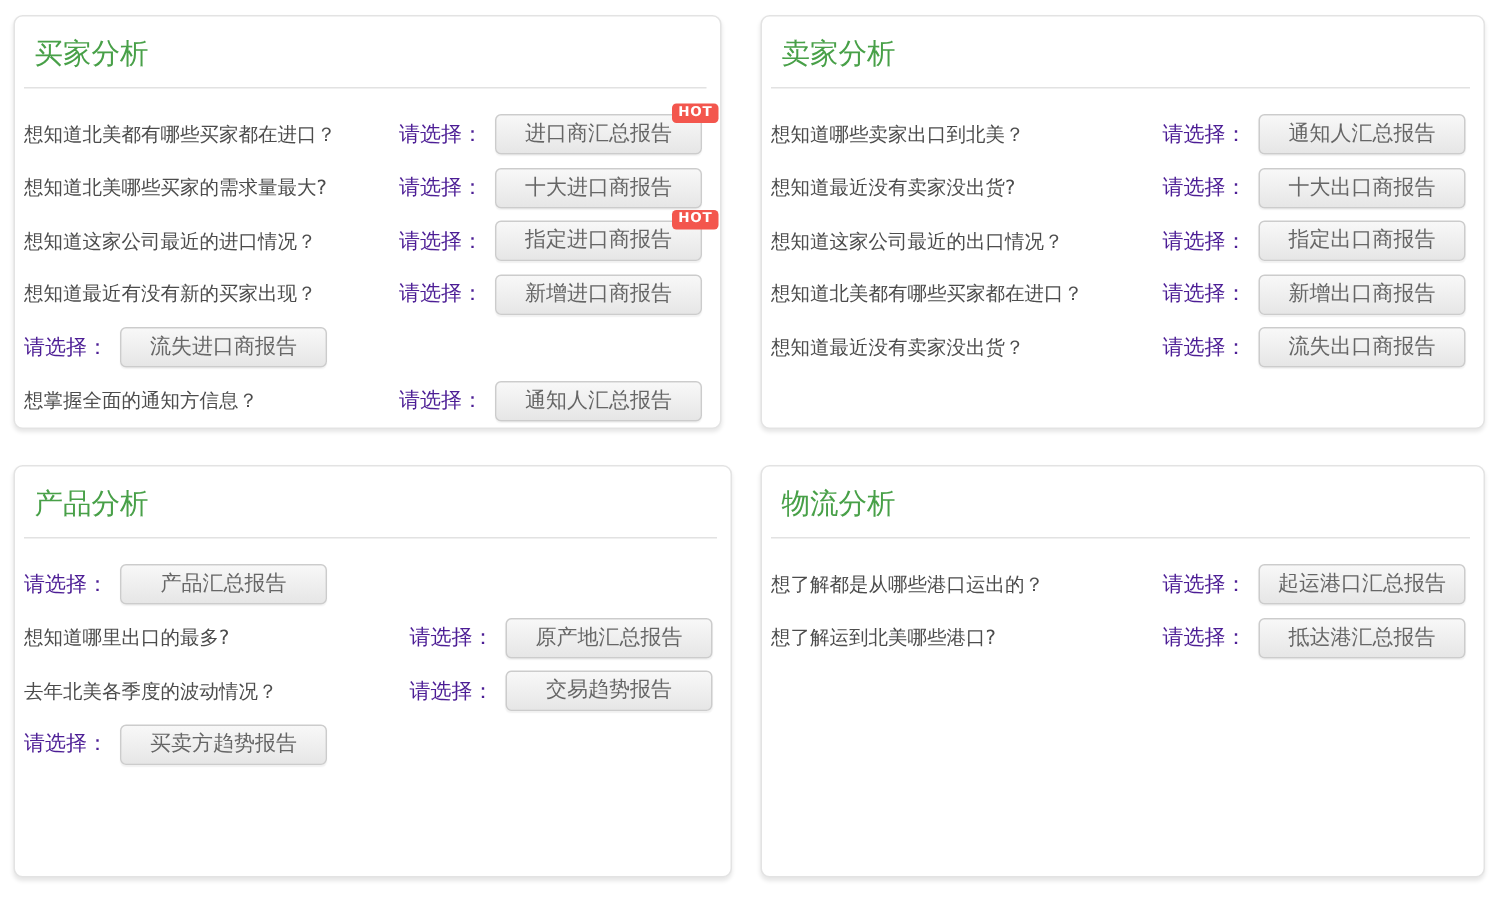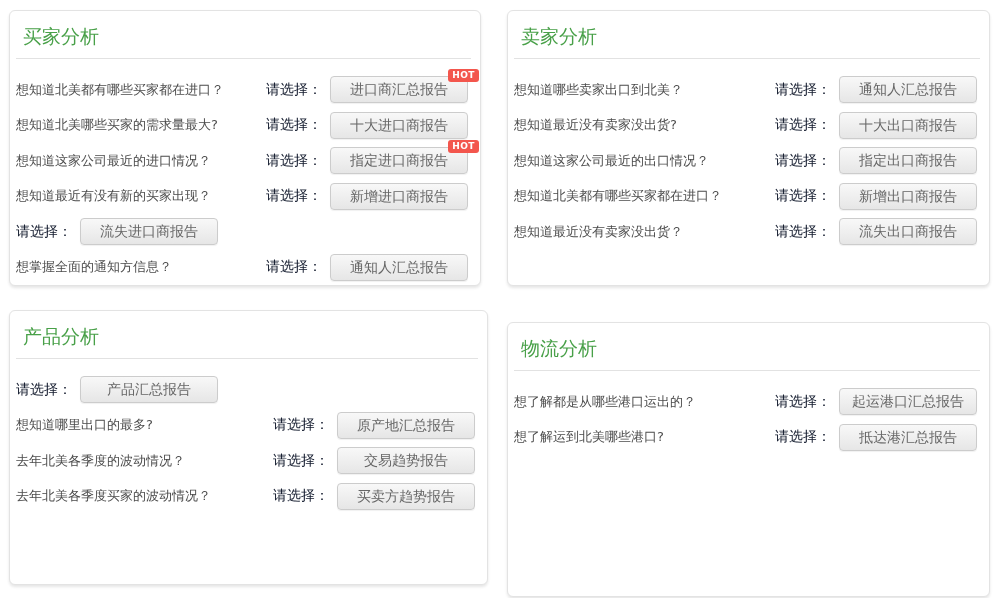--- a/index.html
+++ b/index.html
@@ -18,21 +18,21 @@
     position: absolute;
     background: #ffffff;
     border: 1px solid #e3e3e3;
     border-radius: 6px;
     box-shadow: 0 2px 3px rgba(0,0,0,0.10);
     box-sizing: border-box;
   }
   #panel-buyer     { left: 9px;   top: 10px;  width: 472px; height: 276px; }
   #panel-seller    { left: 507px; top: 10px;  width: 483px; height: 276px; }
   #panel-product   { left: 9px;   top: 310px; width: 479px; height: 275px; }
-  #panel-logistics { left: 507px; top: 310px; width: 483px; height: 275px; margin-top: 12px; }
+  #panel-logistics { left: 507px; top: 310px; width: 483px; height: 275px; }
 
   .panel-title {
     margin: 12px 15px 0 13px;
     font-size: 19px;
     font-weight: normal;
     color: #48a048;
     line-height: 27px;
   }
   .divider {
     height: 0;
@@ -49,21 +49,21 @@
   }
   .q {
     flex: 1;
     font-size: 13px;
     color: #4c4c4c;
     white-space: nowrap;
     overflow: hidden;
   }
   .sel {
     font-size: 14px;
-    color: #0f172a;
+    color: #4c1d95;
     margin-right: 8px;
     white-space: nowrap;
     flex: none;
   }
   .btnwrap { position: relative; flex: none; }
   .btn {
     display: block;
     width: 138px;
     height: 27px;
     line-height: 25px;
@@ -206,21 +206,20 @@
       </span>
     </div>
     <div class="row">
       <span class="q">去年北美各季度的波动情况？</span>
       <span class="sel">请选择：</span>
       <span class="btnwrap">
         <button class="btn">交易趋势报告</button>
       </span>
     </div>
     <div class="row">
-      <span class="q">去年北美各季度买家的波动情况？</span>
       <span class="sel">请选择：</span>
       <span class="btnwrap">
         <button class="btn">买卖方趋势报告</button>
       </span>
     </div>
   </div>
 </div>
 
 <div class="panel" id="panel-logistics">
   <h2 class="panel-title">物流分析</h2>

